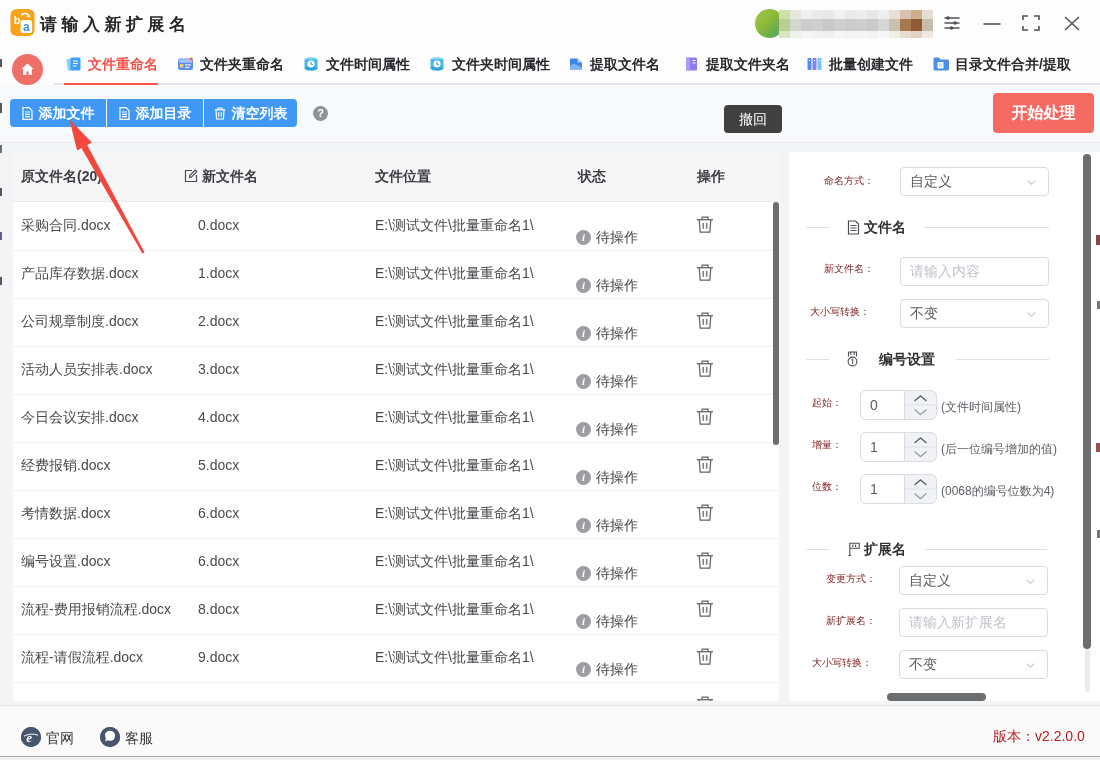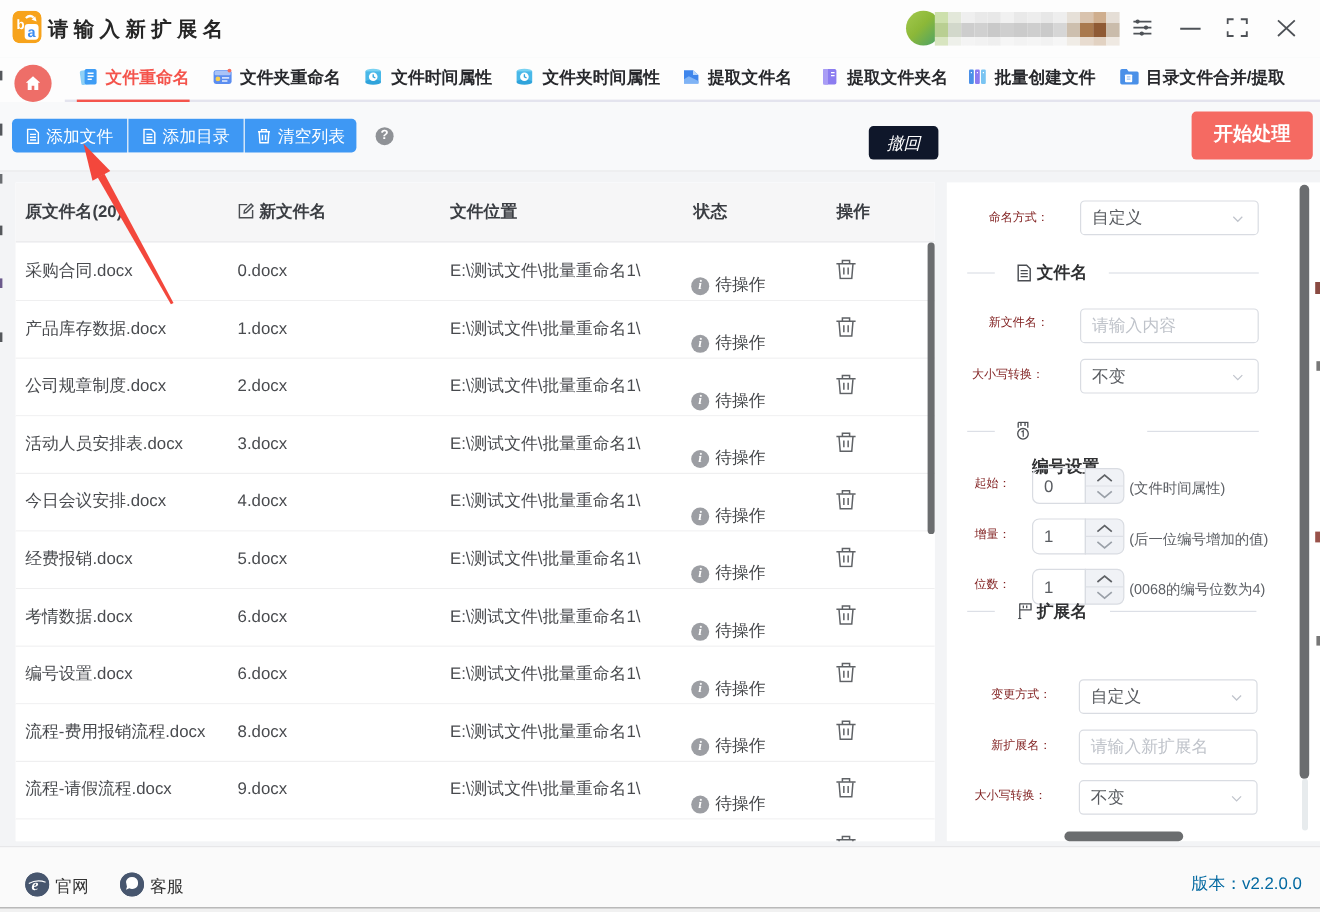--- a/index.html
+++ b/index.html
@@ -12,23 +12,23 @@
 
 #tabbar{position:absolute;left:0;top:48px;width:1100px;height:37px;background:#fdfdfd;}
 #tabline{position:absolute;left:54px;top:35px;width:1046px;height:2px;background:#e4e4ee;}
 #homebtn{position:absolute;left:12px;top:6px;width:31px;height:31px;border-radius:50%;background:#ee6e68;}
 .tab{position:absolute;top:8px;height:22px;font-size:14px;font-weight:bold;color:#27282c;white-space:nowrap;}
 .tab .ticon{display:inline-block;vertical-align:-3px;margin-right:6px;}
 #activeline{position:absolute;left:64px;top:35px;width:94px;height:3px;background:#f4544c;}
 .tabred{color:#f4544c;}
 
 #toolbar{position:absolute;left:0;top:85px;width:1100px;height:58px;background:#f8f9fa;border-bottom:1px solid #e8e8ea;}
-.bluebtn{position:absolute;top:14px;height:28px;background:#3e98f4;color:#fff;font-size:14px;text-align:center;line-height:28px;white-space:nowrap;}
+.bluebtn{position:absolute;top:14px;height:28px;background:#3e98f4;color:#fff;font-size:14px;text-align:center;line-height:28px;white-space:nowrap;font-weight:bold;}
 #helpc{position:absolute;left:313px;top:21px;width:15px;height:15px;border-radius:50%;background:#8f9296;color:#fff;font-size:11px;font-weight:bold;text-align:center;line-height:15px;}
-#undobtn{position:absolute;left:724px;top:20px;width:58px;height:28px;background:#0f172a;border-radius:4px;color:#fff;text-align:center;line-height:28px;font-size:14px;font-style:italic;}
+#undobtn{position:absolute;left:724px;top:20px;width:58px;height:28px;background:#404040;border-radius:4px;color:#fff;text-align:center;line-height:28px;font-size:14px;}
 #startbtn{position:absolute;left:993px;top:8px;width:101px;height:40px;background:#f56a62;border-radius:4px;color:#fff;text-align:center;line-height:40px;font-size:16px;font-weight:bold;}
 
 #tcard{position:absolute;left:13px;top:152px;width:766px;height:549px;background:#fff;overflow:hidden;}
 #thead{position:absolute;left:0;top:0;width:766px;height:50px;background:#f6f6f7;border-bottom:1px solid #e9e9eb;font-weight:bold;color:#3b3e43;}
 .hc{position:absolute;top:16px;}
 .trow{position:absolute;left:0;width:766px;height:48px;border-bottom:1px solid #efeff0;background:#fff;}
 .c1{position:absolute;left:8px;top:14px;color:#494b4f;}
 .c2{position:absolute;left:185px;top:14px;color:#494b4f;}
 .c3{position:absolute;left:362px;top:14px;color:#47494d;}
 .c4{position:absolute;left:563px;top:26px;}
@@ -48,21 +48,21 @@
 .spin{position:absolute;left:116px;width:33px;height:30px;border:1px solid #d9dce2;border-left:1px solid #d9dce2;border-radius:0 6px 6px 0;background:#f0f2f6;margin-left:-1px;}
 .hint{position:absolute;left:152px;font-size:12px;color:#5d6065;white-space:nowrap;}
 #rthumb{position:absolute;left:1083px;top:154px;width:8px;height:495px;background:#6b6d6f;border-radius:4px;}
 #rtrack{position:absolute;left:1085px;top:649px;width:5px;height:43px;background:#e7ebed;border-radius:3px;}
 
 #bottombar{position:absolute;left:0;top:705px;width:1100px;height:51px;background:#fafafa;border-top:1px solid #e7e7e9;}
 #bedge{position:absolute;left:0;top:756px;width:1100px;height:4px;background:#f1f1f1;border-top:1px solid #ababab;}
 #hthumb{position:absolute;left:887px;top:693px;width:99px;height:8px;background:#6b6d6f;border-radius:4px;}
 .bicon{position:absolute;top:21px;width:20px;height:20px;border-radius:50%;background:#47566e;}
 .btext{position:absolute;top:24px;font-size:14px;color:#333;}
-#version{position:absolute;left:993px;top:22px;font-size:14px;color:#0369a1;}
+#version{position:absolute;left:993px;top:22px;font-size:14px;color:#b91c1c;}
 .mos{position:absolute;top:10px;width:11px;height:28px;}
 .bicn{vertical-align:-2px;margin-right:6px;}
 .hic{vertical-align:-2px;margin-right:4px;}
 </style>
 </head>
 <body>
 <div id="titlebar">
   <svg id="logo" style="background:none;" width="25" height="28" viewBox="0 0 25 28">
     <rect x="0" y="0" width="25" height="28" rx="6" fill="#f7a31c"></rect>
     <text x="3.5" y="16" font-family="Liberation Sans" font-size="11.5" font-weight="bold" fill="#fff">b</text>
@@ -197,21 +197,21 @@
 </svg>
 <div style="position:absolute;left:0;top:59px;width:2px;height:8px;background:#55585c;"></div>
 <div style="position:absolute;left:0;top:103px;width:2px;height:10px;background:#55585c;"></div>
 <div style="position:absolute;left:0;top:145px;width:2px;height:8px;background:#6a6d71;"></div>
 <div style="position:absolute;left:0;top:188px;width:2px;height:8px;background:#55585c;"></div>
 <div style="position:absolute;left:0;top:232px;width:2px;height:8px;background:#6b5a8c;"></div>
 <div style="position:absolute;left:0;top:277px;width:2px;height:8px;background:#55585c;"></div>
 <div id="tcard">
   <div id="thead">
     <span class="hc" style="left:8px;">原文件名(20)</span>
-    <span class="hc" style="left:185px;"><svg class="hic" width="14" height="14" viewBox="0 0 14 14">
+    <span class="hc" style="left:171px;"><svg class="hic" width="14" height="14" viewBox="0 0 14 14">
           <g fill="none" stroke="#4a4d52" stroke-width="1.2">
             <path d="M12.5 6v6.5H1.5v-11H8"></path>
             <path d="M5.5 8.5l1.8-.4 5.5-5.5-1.6-1.6-5.5 5.5z"></path>
           </g>
         </svg>新文件名</span>
     <span class="hc" style="left:362px;">文件位置</span>
     <span class="hc" style="left:565px;">状态</span>
     <span class="hc" style="left:684px;">操作</span>
   </div>
   <div id="tbody">
@@ -396,21 +396,21 @@
 
   <div class="sect" style="top:198px;">
     <div class="sline" style="left:17px;width:23px;"></div>
     <svg style="position:absolute;left:58px;top:1px;" width="11" height="16" viewBox="0 0 11 16">
         <g fill="none" stroke="#4a4d52" stroke-width="1.1">
           <path d="M1.5 1h8v4.5M1.5 1v4.5M3.8 1v3M7.2 1v3"></path>
           <circle cx="5.5" cy="10.5" r="4.4"></circle>
           <path d="M4.3 9l1.4-1v5" stroke-width="1"></path>
         </g>
       </svg>
-    <div class="stitle" style="left:71px;top:1px;margin-top:29px;">编号设置</div>
+    <div class="stitle" style="left:90px;top:1px;">编号设置</div>
     <div class="sline" style="left:167px;width:93px;"></div>
   </div>
 
   <div class="rlabel" style="left:23px;top:244px;">起始：</div>
   <div class="numbox" style="top:238px;">0</div>
   <div class="spin" style="top:238px;"><svg width="31" height="28" viewBox="0 0 31 28">
         <path d="M0 14h31" stroke="#dde0e6" stroke-width="1"></path>
         <path d="M9.5 10l6-5 6 5" fill="none" stroke="#5f6266" stroke-width="1.4"></path>
         <path d="M9.5 18.5l6 5 6-5" fill="none" stroke="#9aa0a8" stroke-width="1.4"></path>
       </svg></div>
@@ -427,21 +427,21 @@
 
   <div class="rlabel" style="left:23px;top:328px;">位数：</div>
   <div class="numbox" style="top:322px;">1</div>
   <div class="spin" style="top:322px;"><svg width="31" height="28" viewBox="0 0 31 28">
         <path d="M0 14h31" stroke="#dde0e6" stroke-width="1"></path>
         <path d="M9.5 10l6-5 6 5" fill="none" stroke="#5f6266" stroke-width="1.4"></path>
         <path d="M9.5 18.5l6 5 6-5" fill="none" stroke="#9aa0a8" stroke-width="1.4"></path>
       </svg></div>
   <div class="hint" style="top:331px;">(0068的编号位数为4)</div>
 
-  <div class="sect" style="top:348px;">
+  <div class="sect" style="top:388px;">
     <div class="sline" style="left:17px;width:23px;"></div>
     <svg style="position:absolute;left:59px;top:2px;" width="12" height="14" viewBox="0 0 12 14">
         <g fill="none" stroke="#4a4d52" stroke-width="1.1">
           <path d="M1.8 13.5V1M0.5 13.5h2.6"></path>
           <path d="M1.8 1.2h9.4v5h-9.4"></path>
           <path d="M4.8 2.5v2.4M7.6 2.5v2.4"></path>
         </g>
       </svg>
     <div class="stitle" style="left:75px;top:1px;">扩展名</div>
     <div class="sline" style="left:136px;width:122px;"></div>

